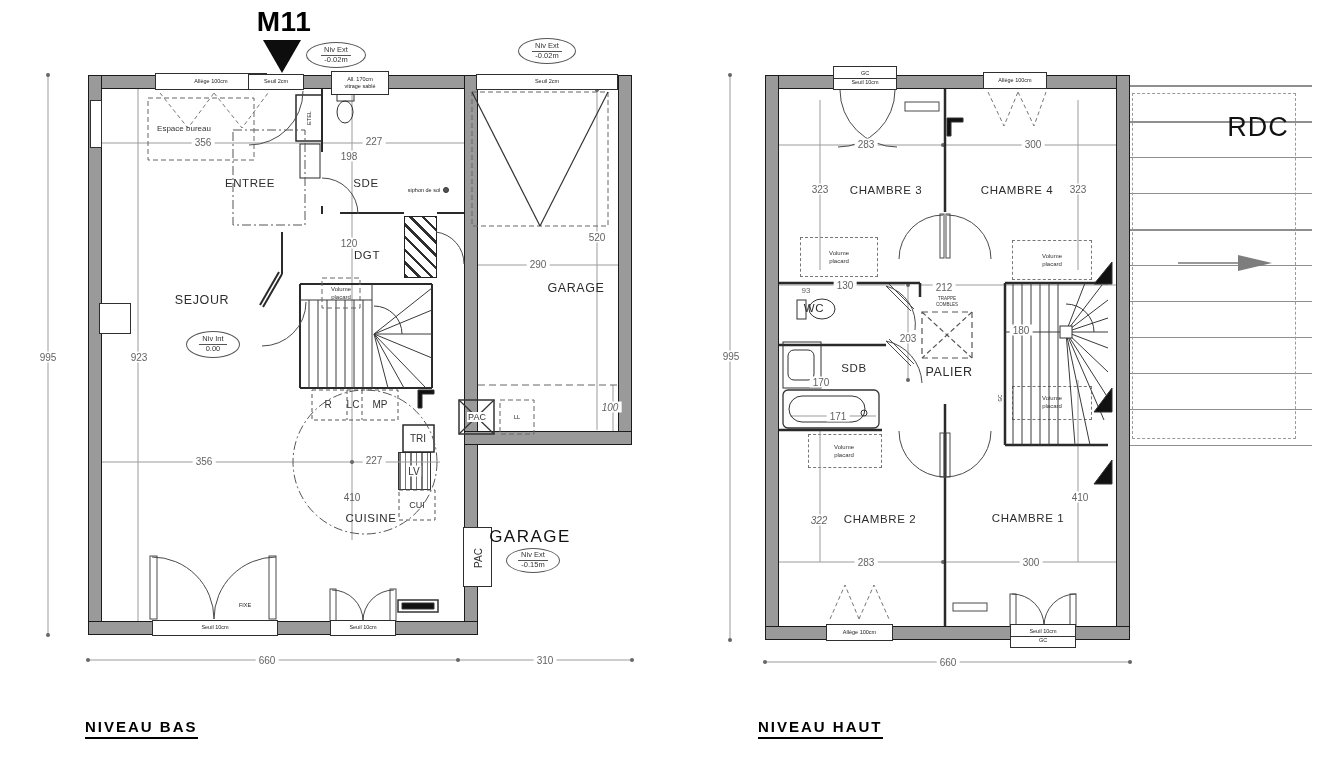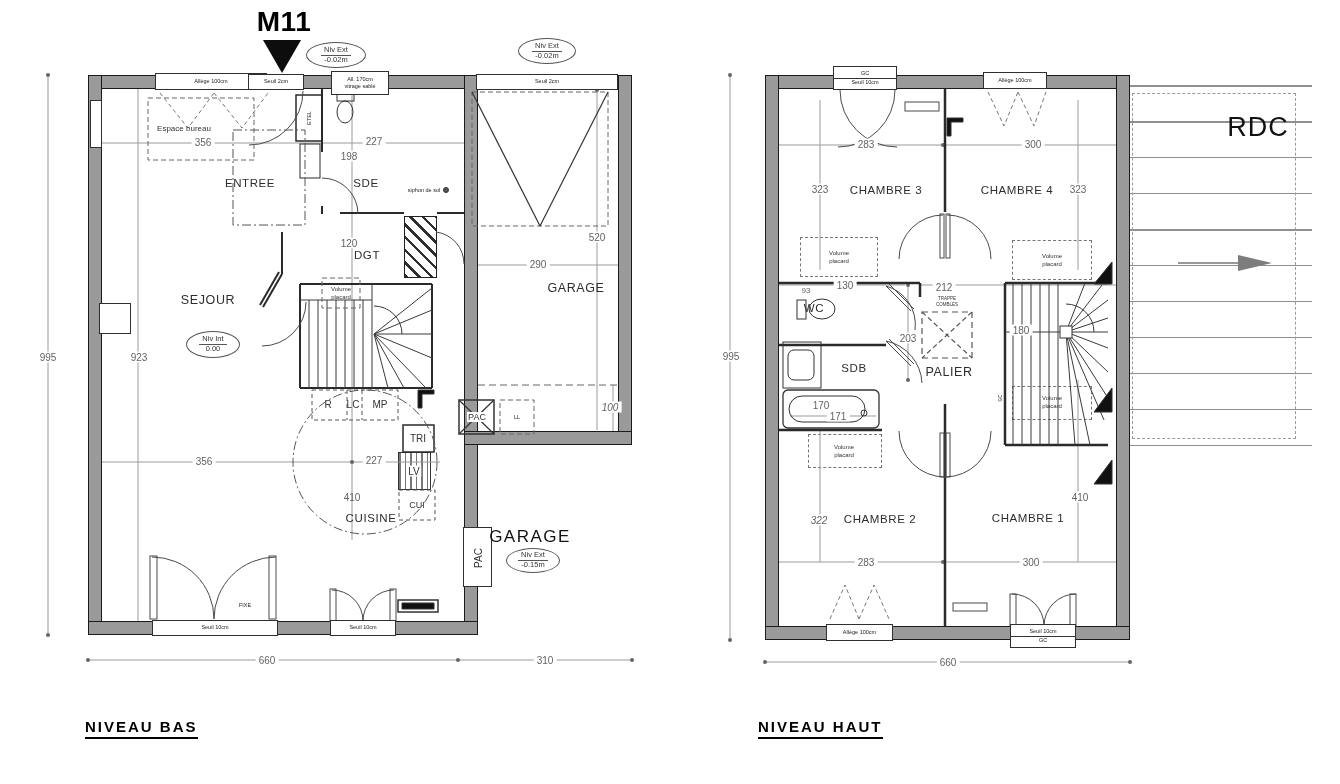--- a/index.html
+++ b/index.html
@@ -332,21 +332,21 @@
     <span>Seuil 10cm</span>
   </div>
   <div class="obox" style="left:90px;top:100px;width:12px;height:48px"></div>
   <div class="obox" style="left:99px;top:303px;width:32px;height:31px"></div>
   <span class="lbl tiny" style="left:245px;top:605px;">FIXE</span>
 
   <span class="lbl" style="left:184px;top:128px;font-size:8px;color:#333">Espace bureau</span>
   <span class="lbl room" style="left:250px;top:183px;">ENTREE</span>
   <span class="lbl room" style="left:366px;top:183px;">SDE</span>
   <span class="lbl room" style="left:367px;top:255px;">DGT</span>
-  <span class="lbl room big" style="left:208px;top:300px;">SEJOUR</span>
+  <span class="lbl room big" style="left:202px;top:300px;">SEJOUR</span>
   <span class="lbl room big" style="left:537px;top:288px;margin-left:39px;">GARAGE</span>
   <span class="lbl room" style="left:371px;top:518px;">CUISINE</span>
   <span class="lbl jardin" style="left:530px;top:537px;">GARAGE</span>
 
   <span class="lbl tiny rot" style="left:309px;top:118px;">ETEL</span>
   <span class="lbl tiny" style="left:424px;top:190px;">siphon de sol</span>
   <div class="lbl vp" style="left:341px;top:293px;">
     <span>Volume</span>
     <span>placard</span>
   </div>
@@ -430,21 +430,21 @@
   <span class="lbl rot" style="left:1000px;top:398px;font-size:4.5px;color:#333">GC</span>
 
   <span class="lbl dim" style="left:866px;top:144px;">283</span>
   <span class="lbl dim" style="left:1033px;top:144px;">300</span>
   <span class="lbl dim" style="left:820px;top:189px;">323</span>
   <span class="lbl dim" style="left:1078px;top:189px;">323</span>
   <span class="lbl dim" style="left:845px;top:285px;">130</span>
   <span class="lbl dim" style="left:944px;top:287px;">212</span>
   <span class="lbl dim" style="left:908px;top:338px;">203</span>
   <span class="lbl dim" style="left:806px;top:290px;background:transparent;font-size:8px;">93</span>
-  <span class="lbl dim" style="left:821px;top:382px;margin-top:23px;">170</span>
+  <span class="lbl dim" style="left:821px;top:382px;">170</span>
   <span class="lbl dim" style="left:838px;top:416px;">171</span>
   <span class="lbl dim" style="left:1021px;top:330px;">180</span>
   <span class="lbl dim" style="left:819px;top:520px;font-style:italic;">322</span>
   <span class="lbl dim" style="left:1080px;top:497px;">410</span>
   <span class="lbl dim" style="left:866px;top:562px;">283</span>
   <span class="lbl dim" style="left:1031px;top:562px;">300</span>
   <span class="lbl dim" style="left:731px;top:356px;">995</span>
   <span class="lbl dim" style="left:948px;top:662px;">660</span>
 
   <div class="level" style="left:85px;top:718px;">NIVEAU BAS</div>

